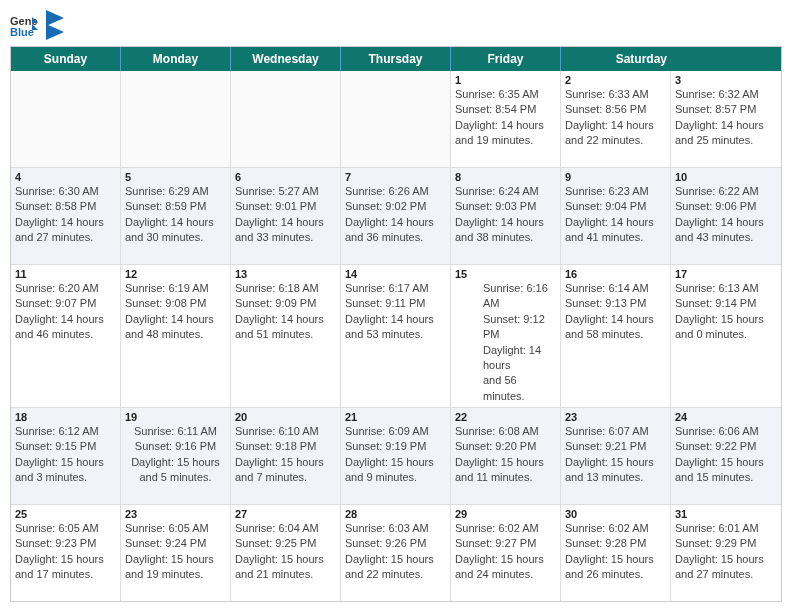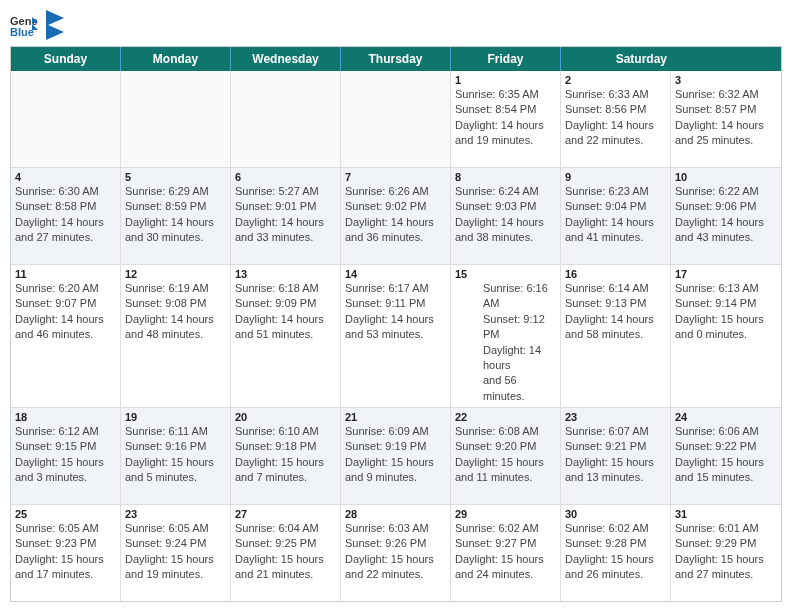--- a/index.html
+++ b/index.html
@@ -282,21 +282,21 @@
         <div class="cal-row">
           <div class="cal-cell alt-bg">
             <span class="day-num">18</span>
             <div class="cell-info" style="white-space: pre-line;">Sunrise: 6:12 AM
 Sunset: 9:15 PM
 Daylight: 15 hours
 and 3 minutes.</div>
           </div>
           <div class="cal-cell alt-bg">
             <span class="day-num">19</span>
-            <div class="cell-info" style="white-space: pre-line;">Sunrise: 6:11 AM
+            <div class="cell-info" style="white-space: pre-line; text-align: center;">Sunrise: 6:11 AM
 Sunset: 9:16 PM
 Daylight: 15 hours
 and 5 minutes.</div>
           </div>
           <div class="cal-cell alt-bg">
             <span class="day-num">20</span>
             <div class="cell-info" style="white-space: pre-line;">Sunrise: 6:10 AM
 Sunset: 9:18 PM
 Daylight: 15 hours
 and 7 minutes.</div>

